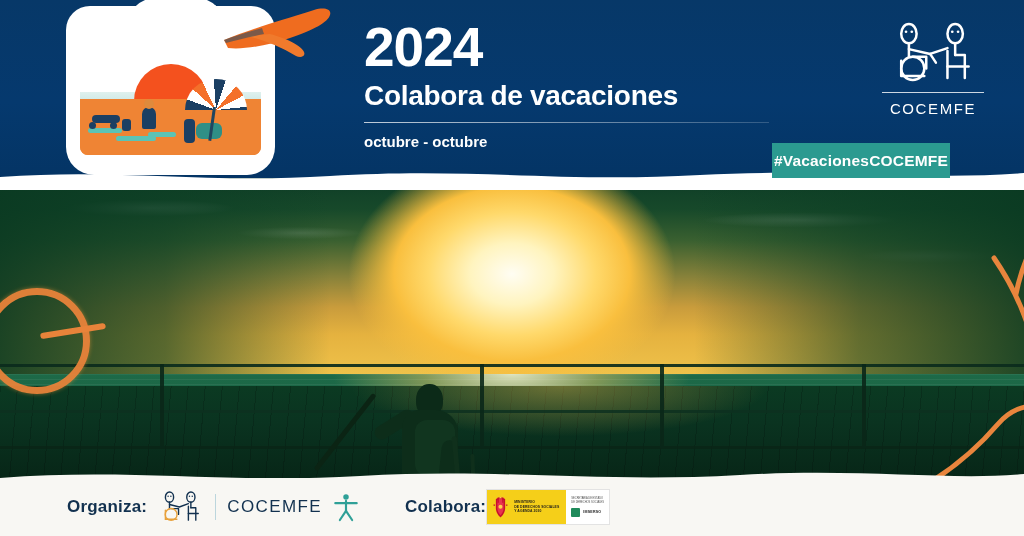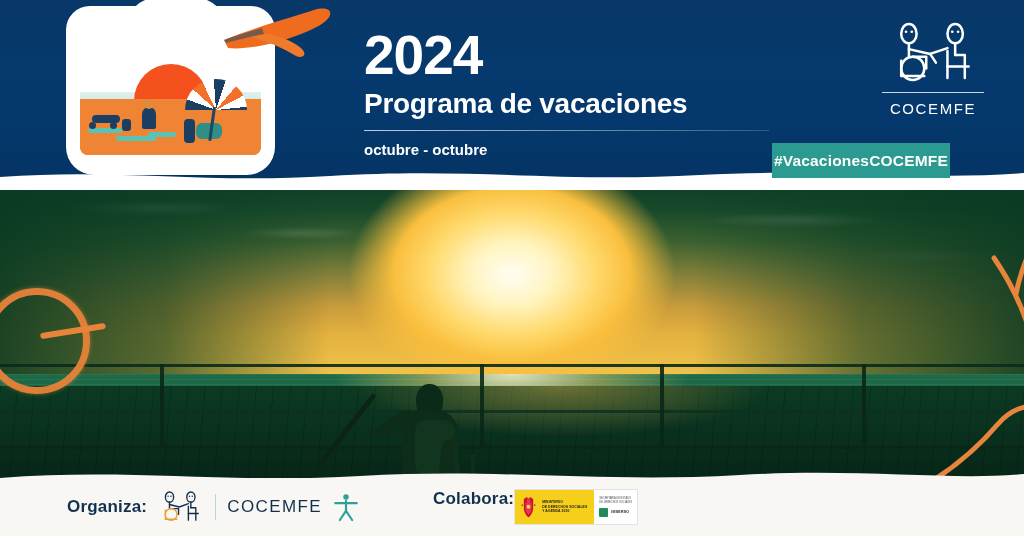--- a/index.html
+++ b/index.html
@@ -99,21 +99,21 @@
     position:absolute;
     left:364px; top:20px;
     width:420px;
     color:#ffffff;
   }
   .year{
     font-size:55px;
     font-weight:bold;
     letter-spacing:-1px;
     line-height:1;
-    margin:8px 0 6px 0;
+    margin:0 0 6px 0;
     color:#ffffff;
   }
   .subtitle{
     font-size:28px;
     font-weight:bold;
     line-height:1.05;
     margin:0;
     color:#ffffff;
     letter-spacing:-.3px;
   }
@@ -287,21 +287,21 @@
     padding-left:33px;
   }
   .f-label{
     font-size:17px;font-weight:bold;color:#12314f;letter-spacing:.2px;
   }
   .org-group{display:flex;align-items:center;gap:11px;margin-left:34px;}
   .divider-v{width:1px;height:26px;background:#bcd6dd;}
   .cocemfe-word{
     font-size:17px;letter-spacing:1.4px;color:#12314f;font-weight:normal;
   }
-  .col-group{display:flex;align-items:flex-start;gap:0;margin-left:74px;}
+  .col-group{display:flex;align-items:center;gap:0;margin-left:46px;}
   .gob-logo{
     display:flex;align-items:stretch;height:34px;border:1px solid #e3e3e3;background:#ffffff;
   }
   .gob-yellow{
     background:#f5cf19;display:flex;align-items:center;gap:5px;padding:0 7px 0 5px;
   }
   .gob-txt{
     font-size:3.4px;line-height:1.45;color:#1b1b1b;font-weight:bold;letter-spacing:.1px;white-space:nowrap;
   }
   .gob-white{
@@ -353,21 +353,21 @@
         <svg viewBox="0 0 120 54" width="120" height="54" aria-hidden="true">
           <path d="M6 34 C30 24, 58 16, 96 4 C106 1, 114 3, 112 9 C110 16, 96 24, 72 32 C52 39, 26 44, 10 42 Z" fill="#ef6c1f"></path>
           <path d="M30 30 C44 34, 62 40, 78 50 C82 52, 88 51, 86 46 C84 40, 68 32, 52 28 Z" fill="#f07a2c"></path>
           <path d="M6 34 C16 30, 30 26, 44 22 L46 28 C32 31, 18 34, 8 37 Z" fill="#1b4a6b" opacity=".55"></path>
         </svg>
       </div>
     </div>
 
     <div class="title-block">
       <div class="year">2024</div>
-      <div class="subtitle">Programa de vacaciones</div>
+      <div class="subtitle">Colabora de vacaciones</div>
       <div class="rule"></div>
       <div class="dates">octubre - octubre</div>
     </div>
 
     <div class="cocemfe-head">
       <svg viewBox="0 0 110 62" width="106" height="60" aria-hidden="true">
         <g fill="none" stroke="#ffffff" stroke-width="2.6" stroke-linecap="round" stroke-linejoin="round">
           <ellipse cx="30" cy="12" rx="8" ry="10"></ellipse>
           <ellipse cx="78" cy="12" rx="8" ry="10"></ellipse>
           <path d="M30 22 L30 36"></path>

